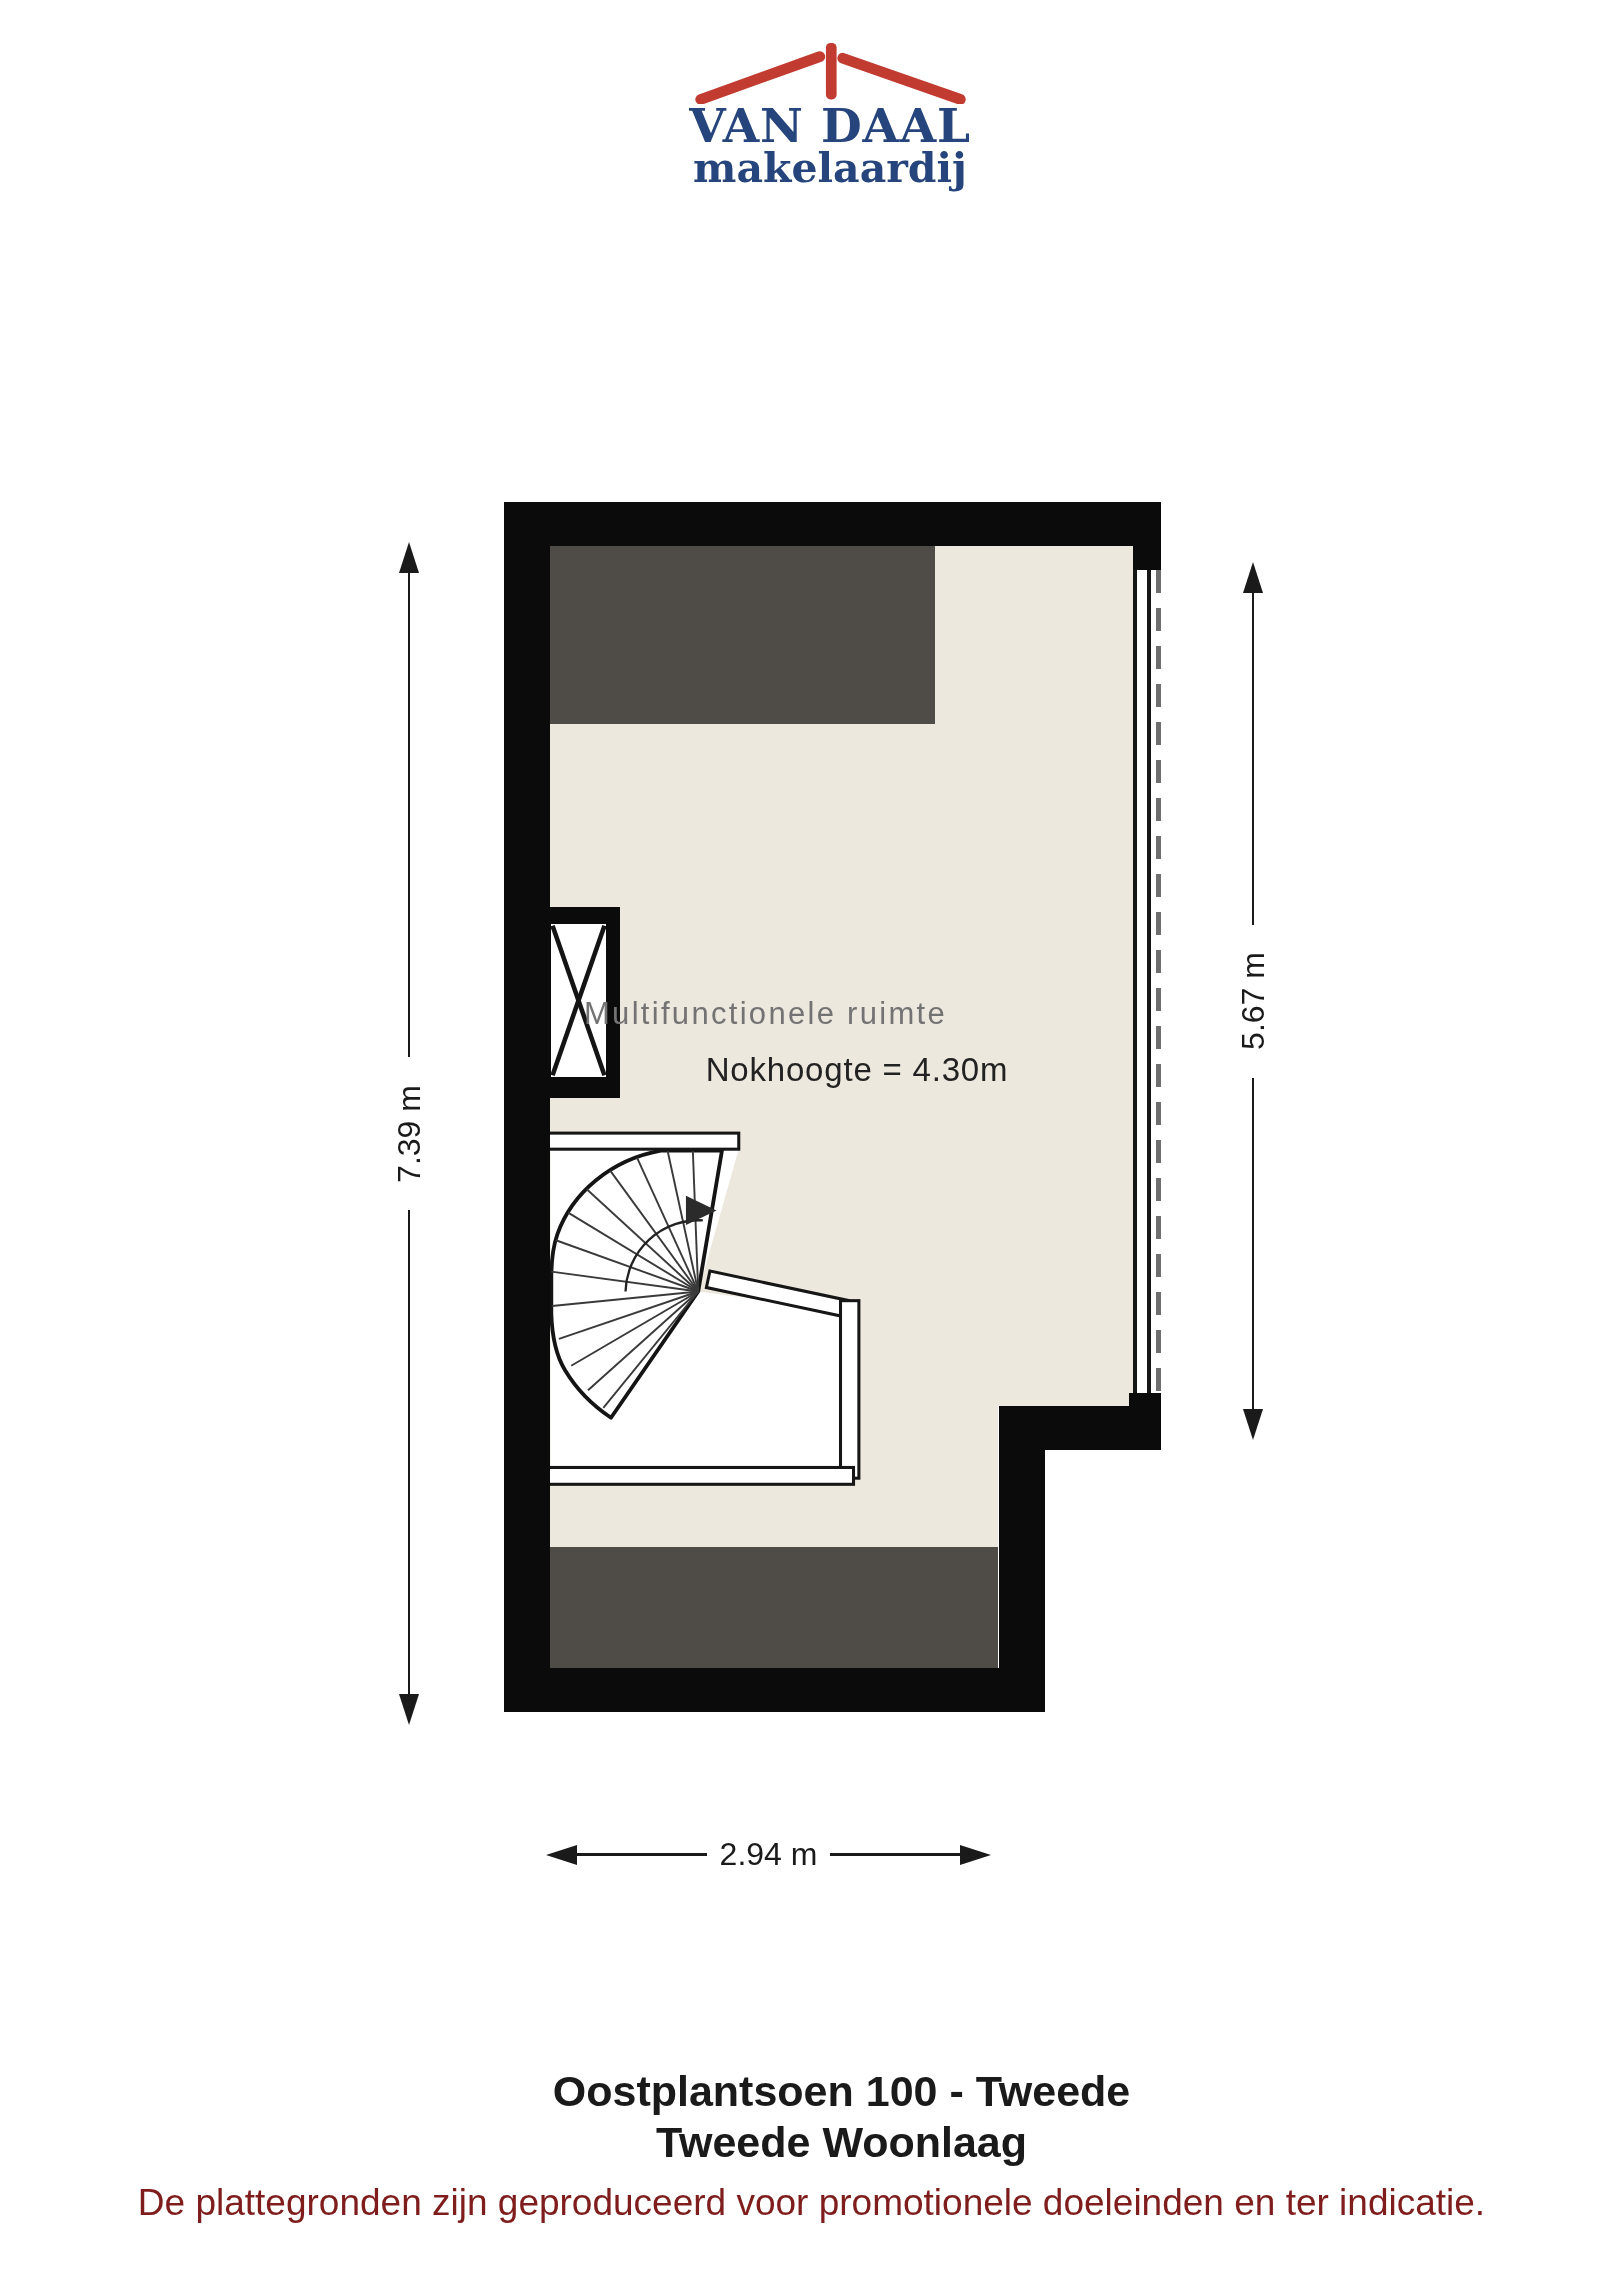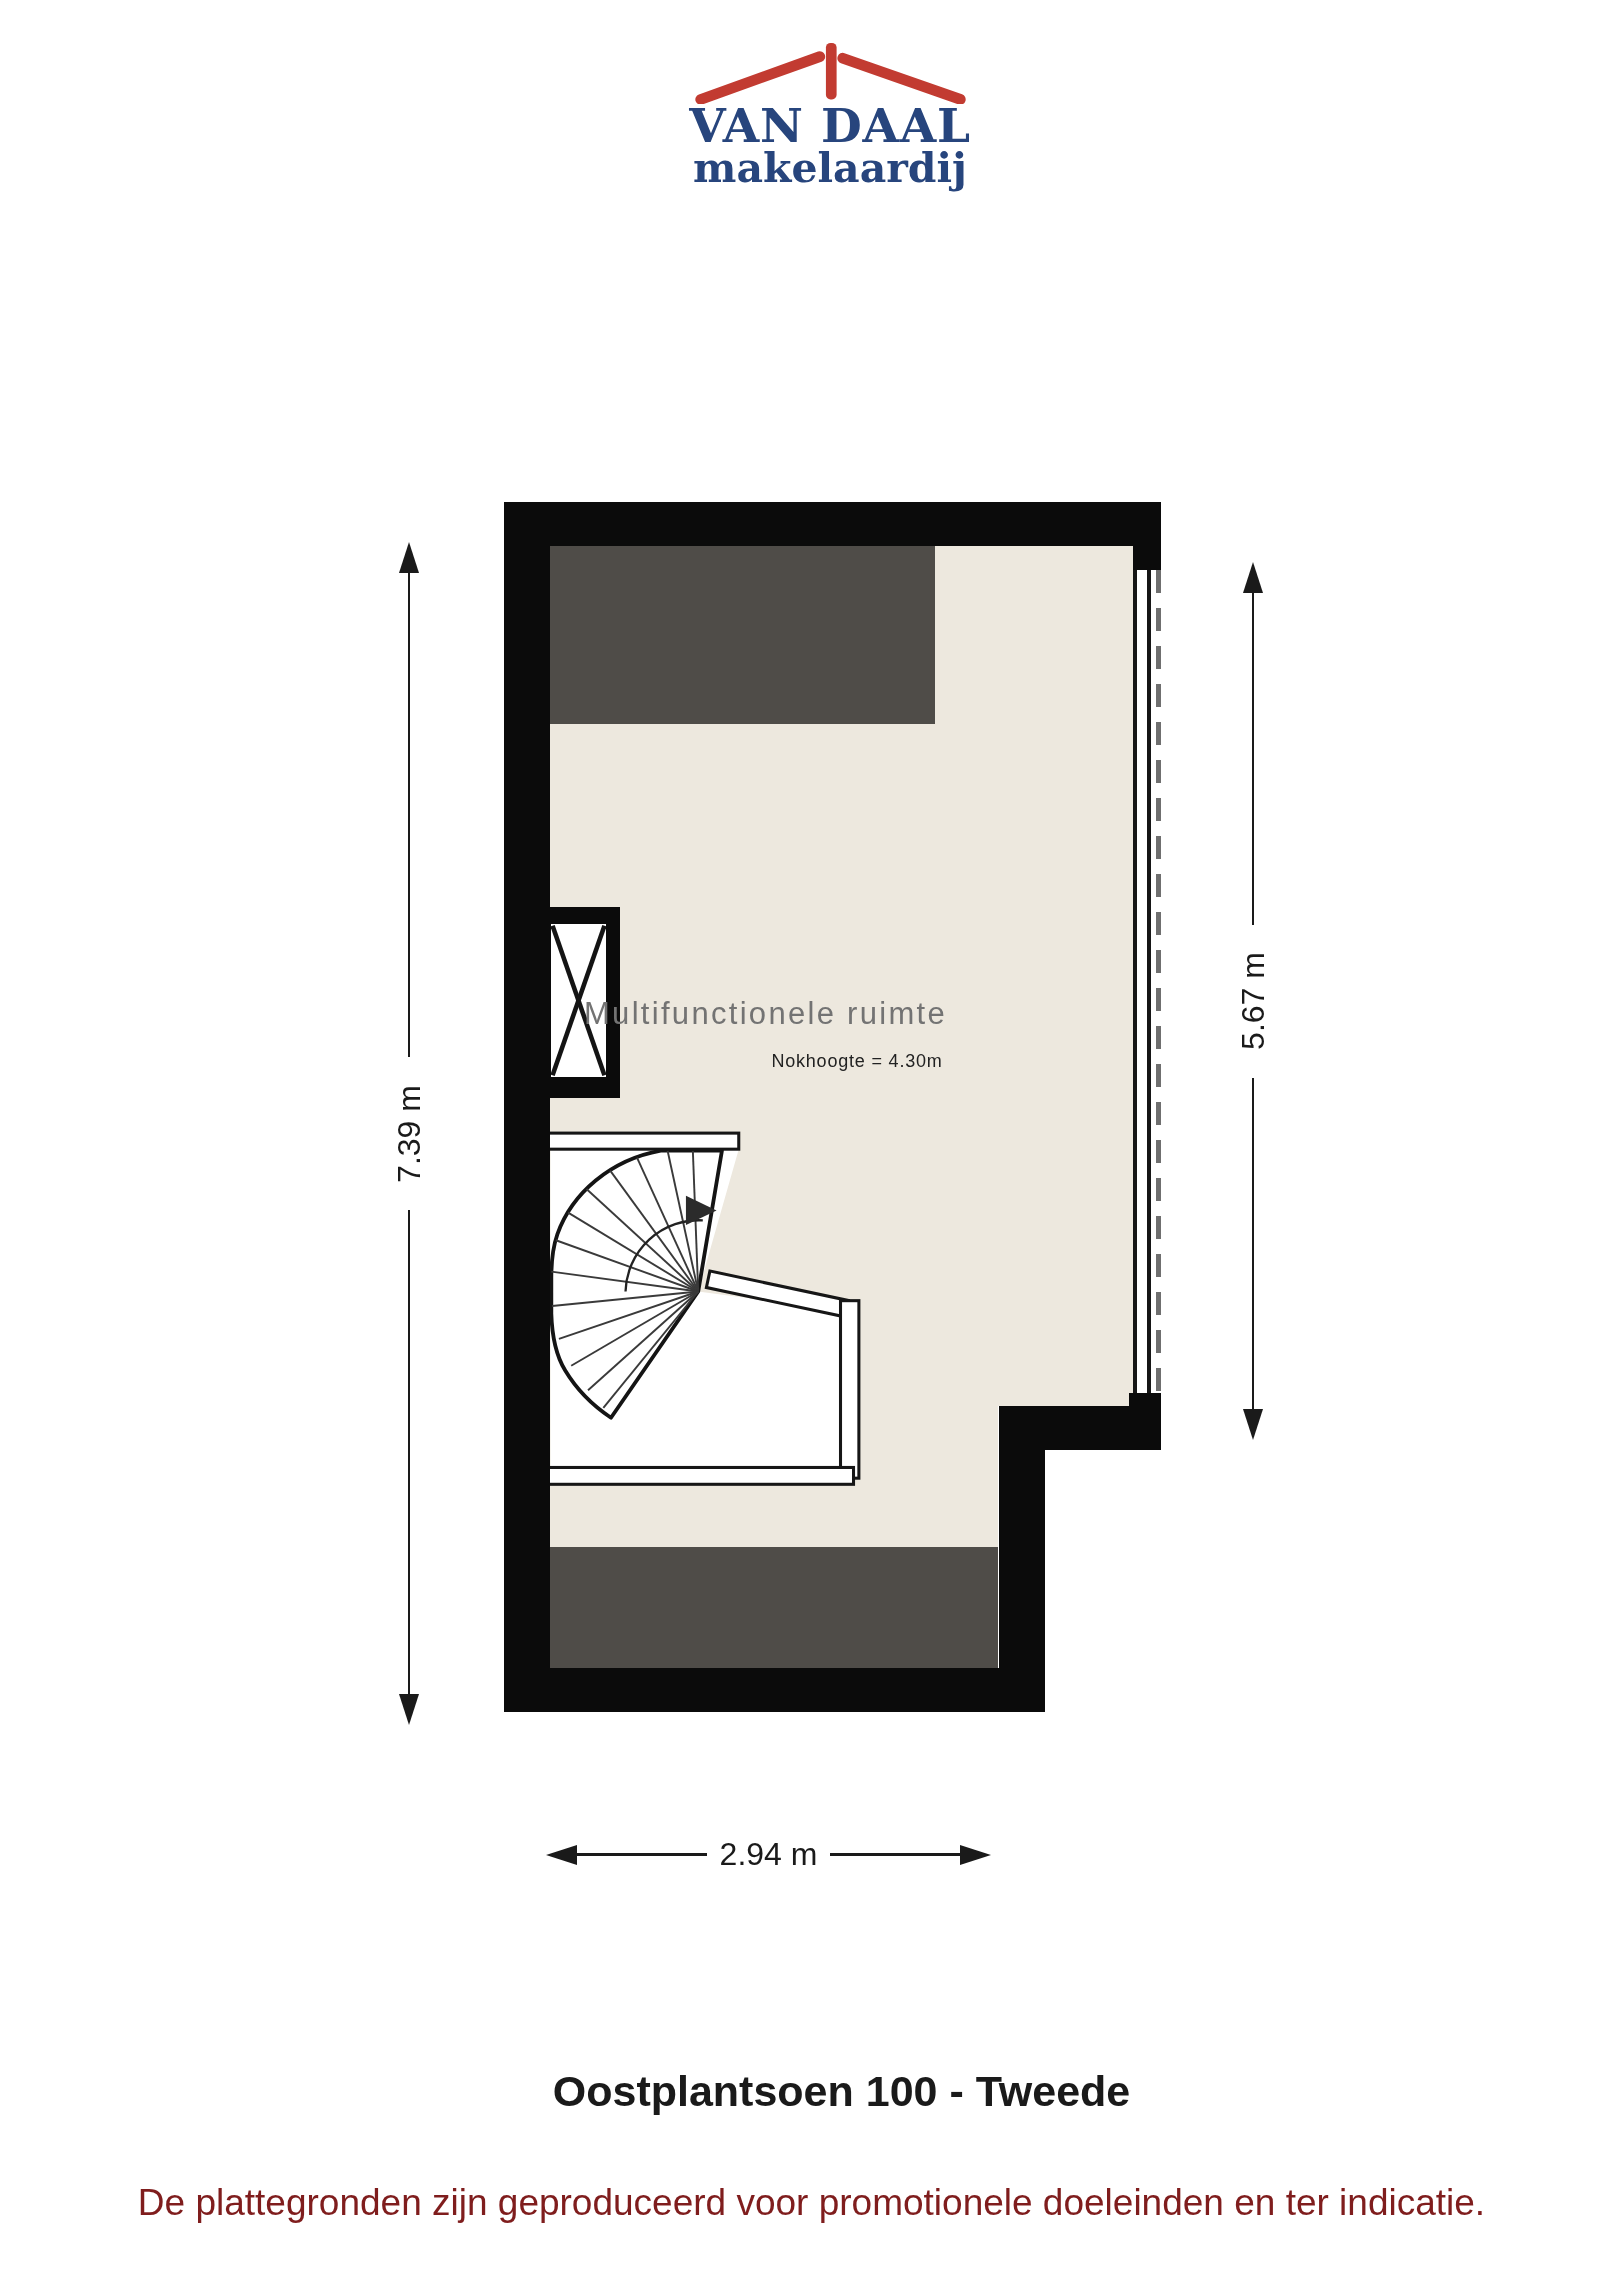--- a/index.html
+++ b/index.html
@@ -46,21 +46,21 @@
   .tri{width:0;height:0;}
   .tri.left {border-top:10px solid transparent;border-bottom:10px solid transparent;border-right:31px solid var(--ink);}
   .tri.right{border-top:10px solid transparent;border-bottom:10px solid transparent;border-left:31px solid var(--ink);}
   .tri.up   {border-left:10px solid transparent;border-right:10px solid transparent;border-bottom:31px solid var(--ink);}
   .tri.down {border-left:10px solid transparent;border-right:10px solid transparent;border-top:31px solid var(--ink);}
 
   
   #room-label{left:584px;top:996px;width:536px;text-align:left;
       font-size:31px;letter-spacing:2.3px;color:#737373;}
   #room-height{left:597px;top:1051px;width:520px;text-align:center;
-      font-size:18px;letter-spacing:0.8px;color:#222;}
+      font-size:33px;letter-spacing:0.8px;color:#222;}
 
   
   #titles{left:298px;top:2066px;width:1087px;text-align:center;font-weight:bold;
           font-size:43px;line-height:51px;}
   #disclaimer{left:0;top:2182px;width:1623px;text-align:center;font-size:37px;line-height:42px;color:#7f1d1d;}
 </style>
 </head>
 <body>
 
 <div id="page">
@@ -158,19 +158,20 @@
     <div class="line"></div>
     <div class="dim-label">
       <span>5.67 m</span>
     </div>
     <div class="line"></div>
     <div class="tri down"></div>
   </div>
 
   <div class="abs" id="titles">
     <div>Oostplantsoen 100 - Tweede</div>
+    <div>Tweede Woonlaag</div>
   </div>
   <div class="abs" id="disclaimer">
     <div>De plattegronden zijn geproduceerd voor promotionele doeleinden en ter indicatie.</div>
   </div>
 
 </div>
 
 
 </body></html>

